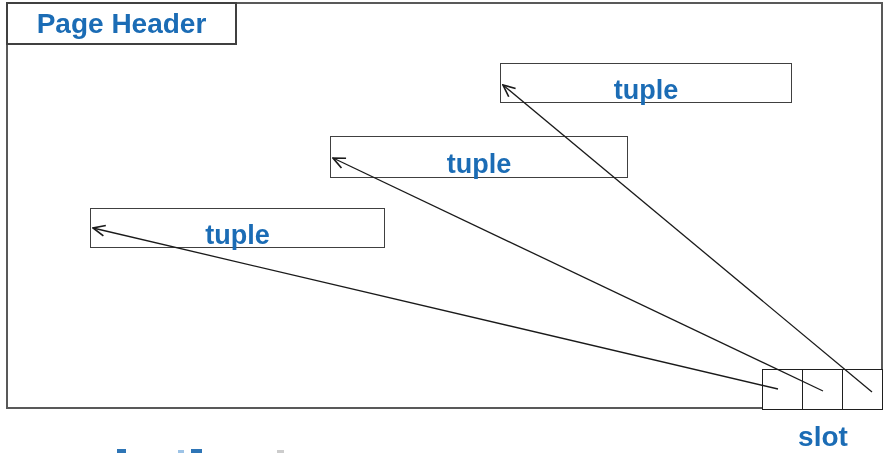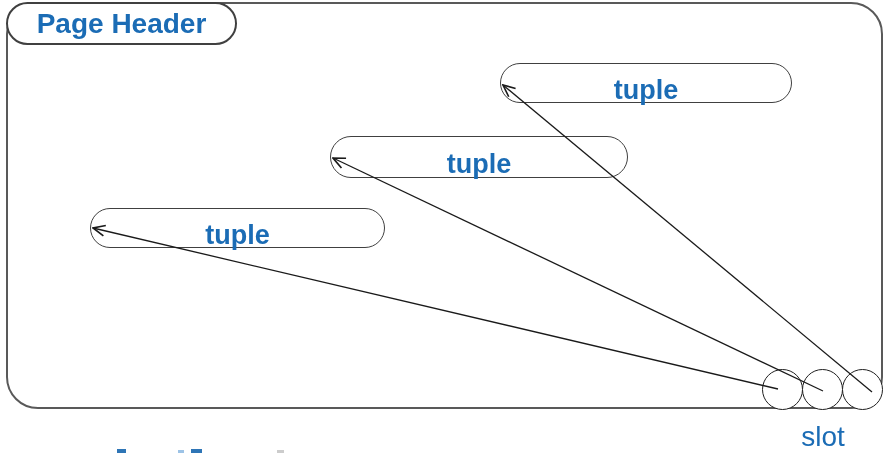--- a/index.html
+++ b/index.html
@@ -7,21 +7,21 @@
     --arrow:#1a1a1a;
     --page-border:#595959;
     --box-border:#404040;
     --slot-border:#1f1f1f;
   }
   html,body{margin:0;padding:0;background:#ffffff;}
   body{
     width:892px;height:454px;position:relative;overflow:hidden;
     font-family:"Liberation Sans", sans-serif;
   }
-  .abs{position:absolute;box-sizing:border-box;border-radius:32px;}
+  .abs{position:absolute;box-sizing:border-box;}
 
   .page-rect{
     left:6px;top:2px;width:877px;height:407px;
     border:2.5px solid var(--page-border);
     background:#ffffff;
   }
   .header-box{
     left:6px;top:2px;width:231px;height:43px;
     border:2px solid var(--box-border);
     background:#ffffff;
@@ -44,21 +44,21 @@
     border:1.6px solid var(--slot-border);
     background:#ffffff;
   }
   .slot-1{left:762px;}
   .slot-2{left:802px;}
   .slot-3{left:842px;}
 
   .slot-label{
     left:780px;top:422px;width:86px;
     text-align:center;
-    color:var(--label-blue);font-weight:normal;font-size:28px;
+    color:var(--label-blue);font-weight:bold;font-size:28px;
     line-height:30px;
   }
 
   svg.arrow-layer{
     position:absolute;left:0;top:0;width:892px;height:454px;
     pointer-events:none;
   }
   svg.arrow-layer line{stroke:var(--arrow);stroke-width:1.3;}
   .arrowhead-path{stroke:var(--arrow);fill:none;stroke-width:1.4;}
 

